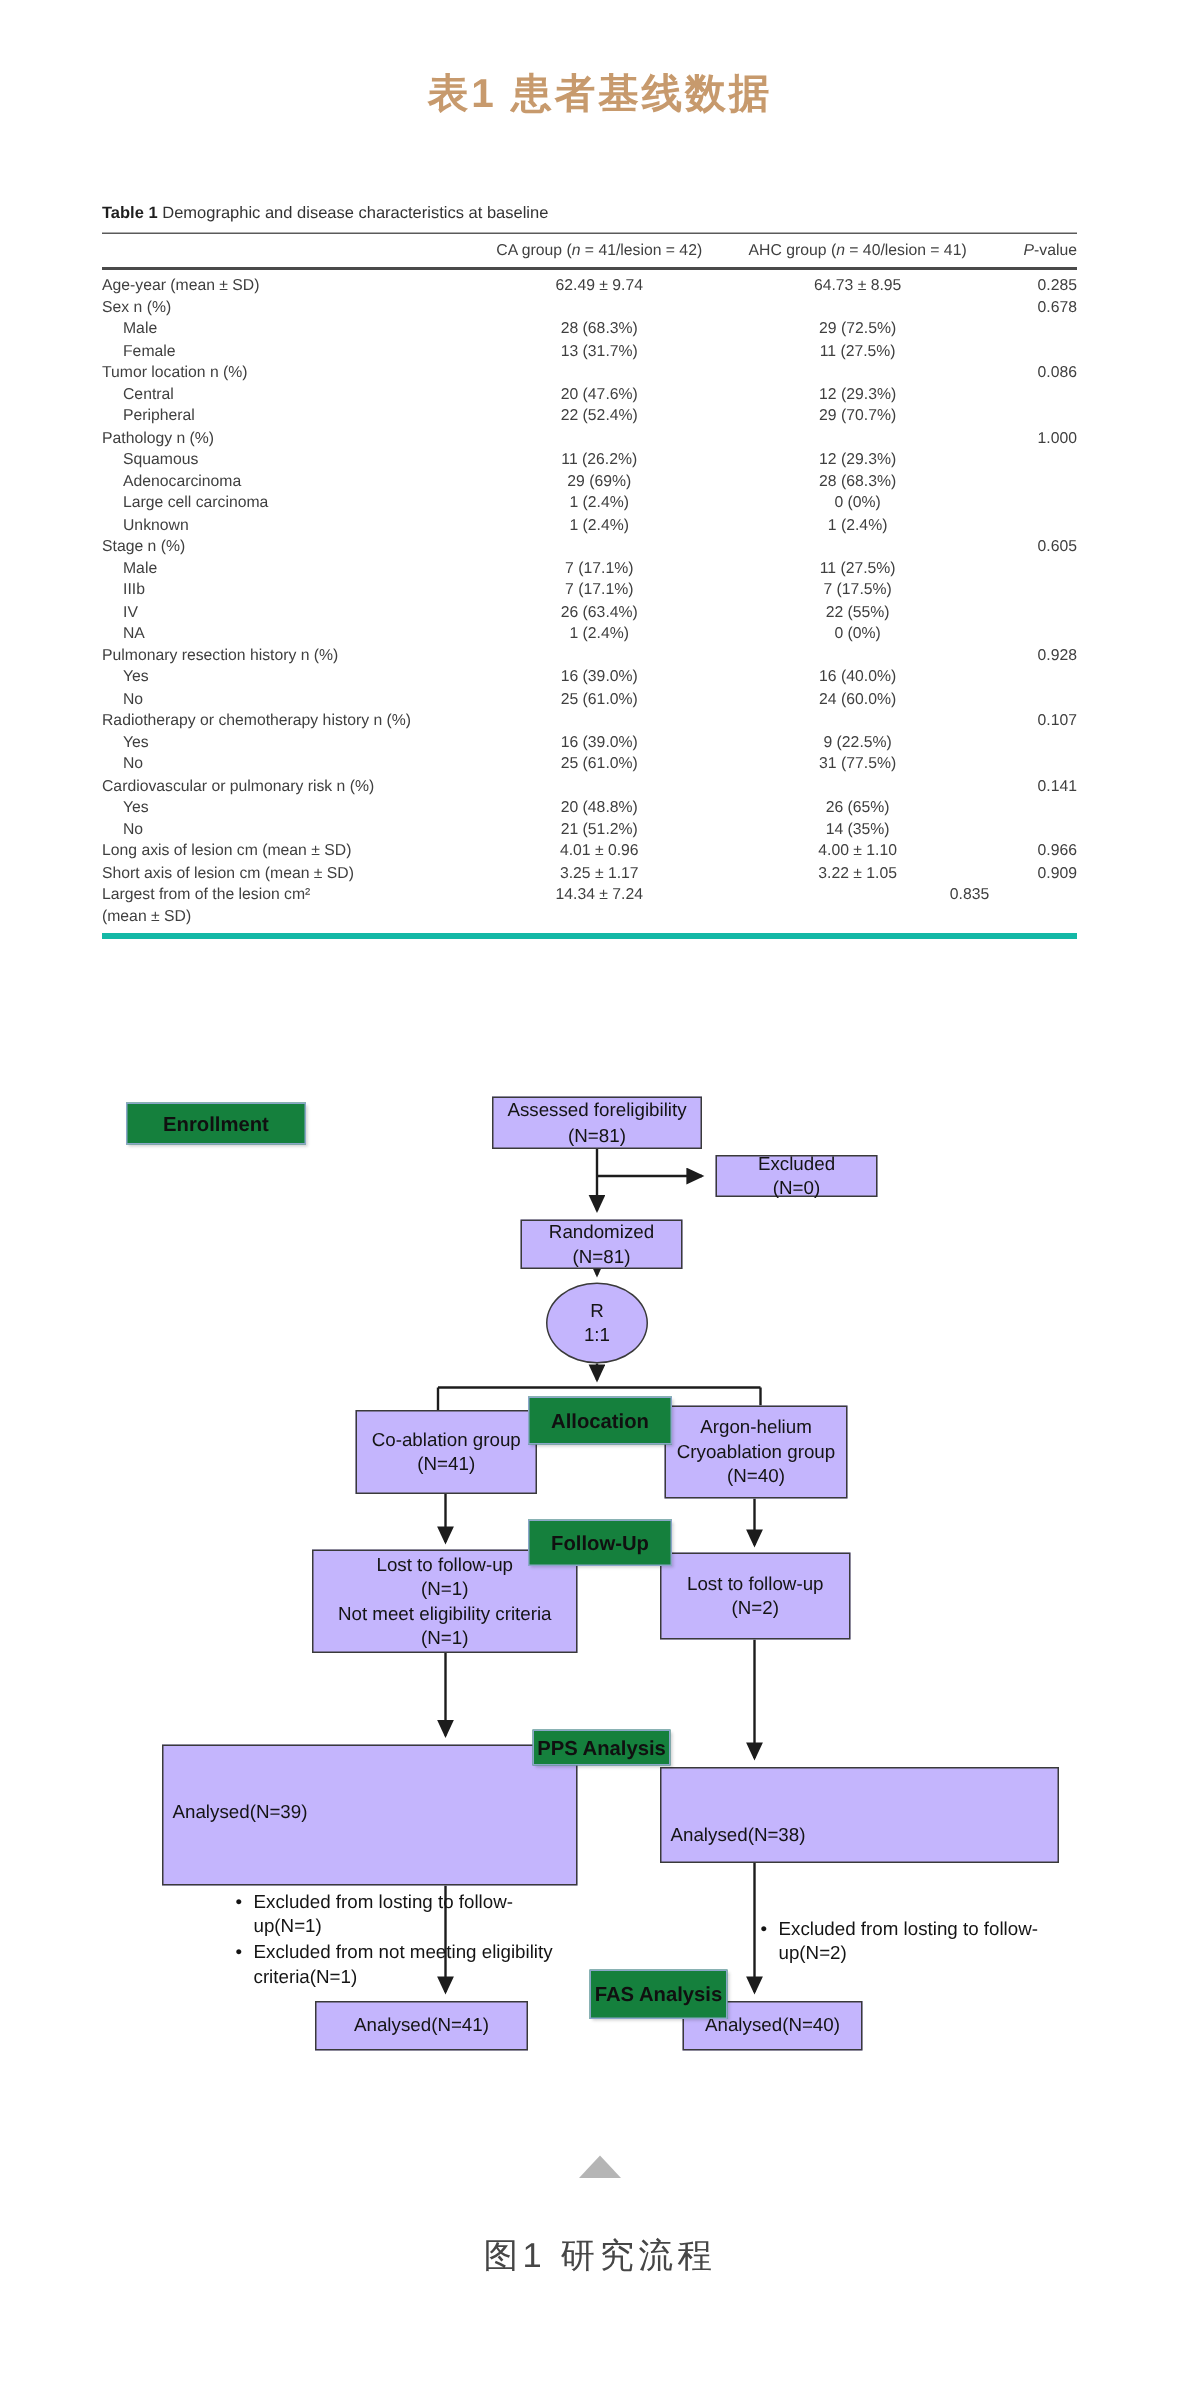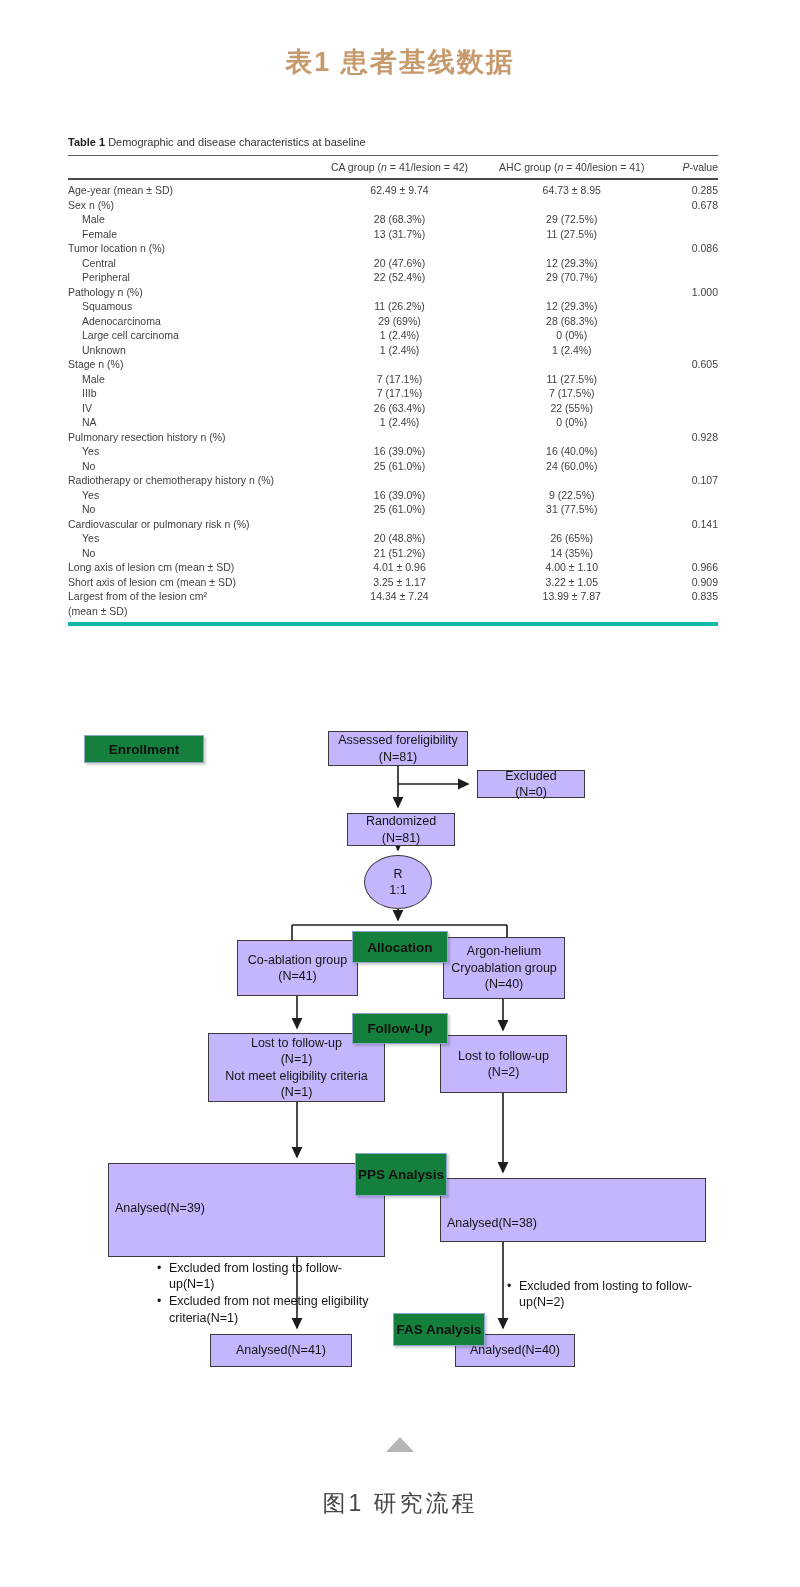--- a/index.html
+++ b/index.html
@@ -67,21 +67,21 @@
   .b-assessed { left:328px; top:11px;  width:140px; height:35px; }
   .b-excluded { left:477px; top:50px;  width:108px; height:28px; }
   .b-random   { left:347px; top:93px;  width:108px; height:33px; }
   .b-oval     { left:364px; top:135px; width:68px;  height:54px; }
   .b-ca       { left:237px; top:220px; width:121px; height:56px; }
   .b-ahc      { left:443px; top:217px; width:122px; height:62px; }
   .b-alloc    { left:352px; top:211px; width:96px;  height:32px; }
   .b-fu       { left:352px; top:293px; width:96px;  height:31px; }
   .b-lostl    { left:208px; top:313px; width:177px; height:69px; }
   .b-lostr    { left:440px; top:315px; width:127px; height:58px; }
-  .b-pps      { left:355px; top:433px; width:92px;  height:43px; }
+  .b-pps      { left:355px; top:433px; width:92px;  height:24px; }
   .b-ppsl     { left:108px; top:443px; width:277px; height:94px; padding:3px 6px; }
   .b-ppsr     { left:440px; top:458px; width:266px; height:64px; padding:3px 6px; }
   .b-fas      { left:355px; top:593px; width:92px;  height:33px;margin-left:38px; }
   .b-fasl     { left:210px; top:614px; width:142px; height:33px; }
   .b-fasr     { left:455px; top:614px; width:120px; height:33px; }
 
   .ppsbox { display:block; }
   .ppsbox .ptitle { display:block; font-size:12.5px; }
   .ppsbox .bullets { margin-top:10px; }
   .b-ppsl .bullets { padding-left:42px; padding-right:4px; }
@@ -306,21 +306,20 @@
         <div class="c1">Short axis of lesion cm (mean ± SD)</div>
         <div class="c2">3.25 ± 1.17</div>
         <div class="c3">3.22 ± 1.05</div>
         <div class="c4">0.909</div>
       </div>
 
       <div class="trow">
         <div class="c1">Largest from of the lesion cm²
 (mean ± SD)</div>
         <div class="c2">14.34 ± 7.24</div>
-        <div class="c3">13.99 ± 7.87</div>
         <div class="c4">0.835</div>
       </div>
 
   </div>
 </div>
 
 <div class="flow">
   <svg class="connectors" width="800" height="680" viewBox="0 0 800 680">
     <defs>
       <marker id="arr" markerWidth="9" markerHeight="8" refX="6.5" refY="3.5" orient="auto">

